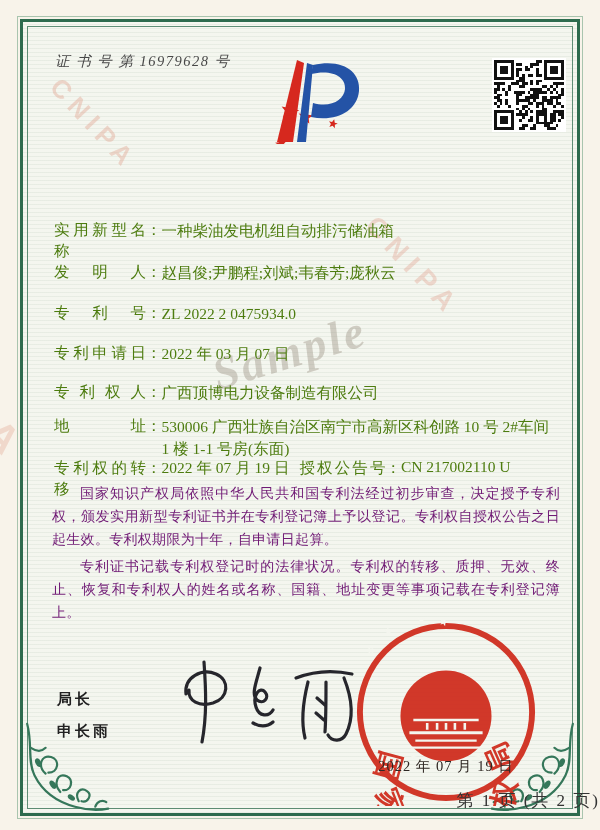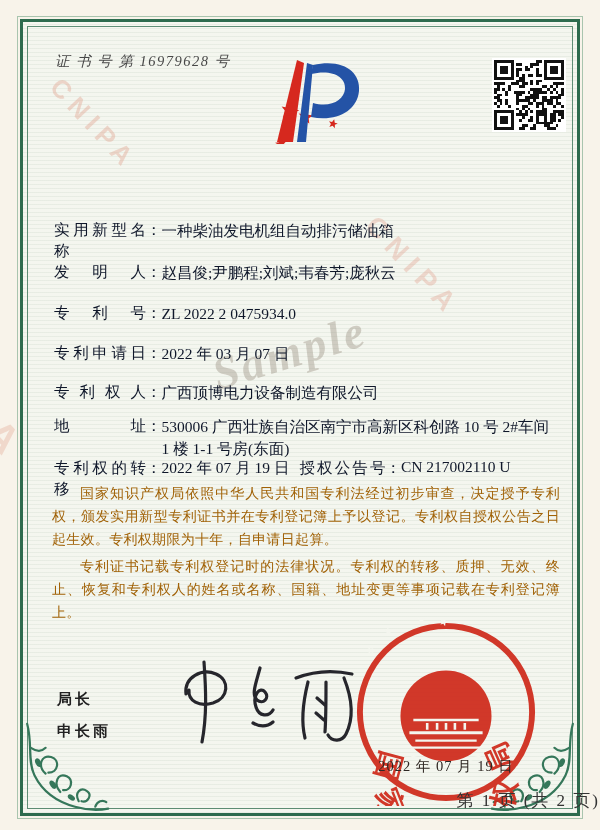--- a/index.html
+++ b/index.html
@@ -33,32 +33,32 @@
   .wm-sample{left:206px; top:350px; font-size:46px; font-style:italic; letter-spacing:3px;
     color:rgba(152,142,128,.40); transform:rotate(-17deg); transform-origin:left top;}
   
   .content{position:absolute; inset:0; z-index:2;}
   .cert-no{position:absolute; left:55px; top:52px; font-size:14.5px; color:#474747;
     letter-spacing:1.5px;font-style:italic;}
   .logo{position:absolute; left:233px; top:54px; width:140px; height:90px;}
   .qr{position:absolute; left:492px; top:58px; width:70px; height:70px; background:#fff; padding:2px;}
   .title{position:absolute; left:0; right:0; top:141px; text-align:center;
     font-size:31px; font-weight:700; letter-spacing:8px; color:#1e1e1e;}
-  .row{position:absolute; left:54px; right:42px; display:flex; font-size:15.5px; color:#0f172a;}
+  .row{position:absolute; left:54px; right:42px; display:flex; font-size:15.5px; color:#4d7c0f;}
   .row .lbl{width:92px; flex:none; text-align:justify; text-align-last:justify;}
   .row .colon{flex:none;}
   .row .val{flex:1; line-height:1.45;}
   .r1{top:220px}.r2{top:262px}.r3{top:303px}.r4{top:343px}.r5{top:382px}
   .r6{top:416px}.r7{top:458px}
   .r7 .grp{display:flex;}
   .r7 .grp2{margin-left:10px;}
   .r7 .lbl2{width:86px; flex:none; text-align:justify; text-align-last:justify;}
   .paras{position:absolute; left:52px; right:40px; top:483px;}
   .paras p{margin:0 0 4px 0; text-indent:2em; font-size:14px; line-height:1.64;
-    letter-spacing:.3px; text-align:justify; color:#a16207;}
+    letter-spacing:.3px; text-align:justify; color:#701a75;}
   .director{position:absolute; left:57px; top:690px;
     font-family:"Liberation Sans","DejaVu Sans",sans-serif;
     font-size:15px; font-weight:700; color:#222; letter-spacing:3px;}
   .director .name{margin-top:13px;}
   .sig{position:absolute; left:168px; top:650px; width:195px; height:102px;}
   .seal{position:absolute; left:352px; top:618px; width:188px; height:188px; opacity:.93;}
   .seal-date{position:absolute; left:352px; width:188px; top:757px; text-align:center;
     font-size:14.5px; color:#2e2723; letter-spacing:1px; z-index:3;}
   .footer{position:absolute; left:0; right:0; top:789px; text-align:right;
     font-size:17px; color:#333; letter-spacing:2px;}

